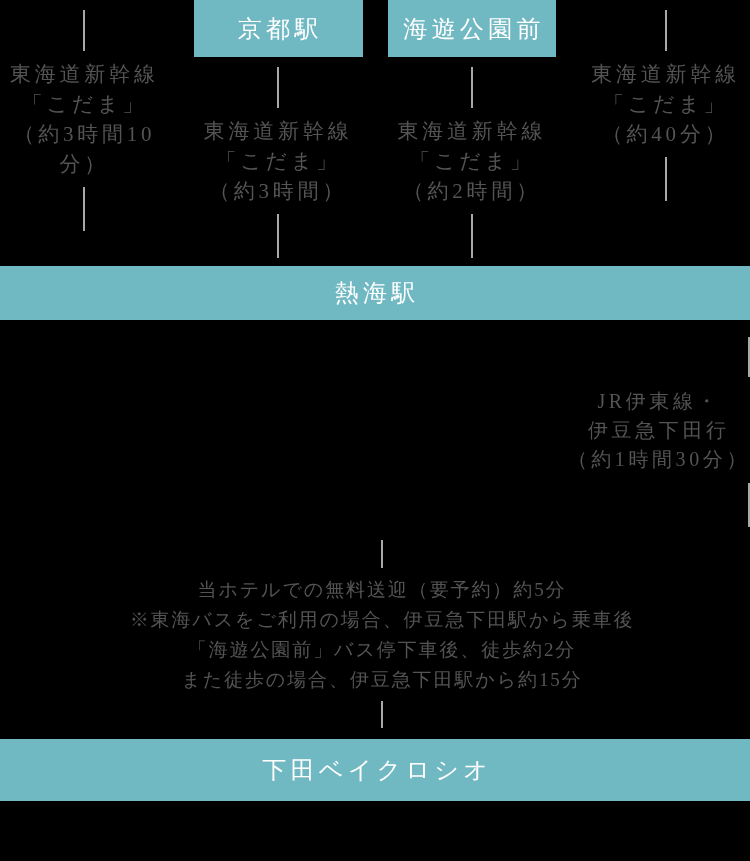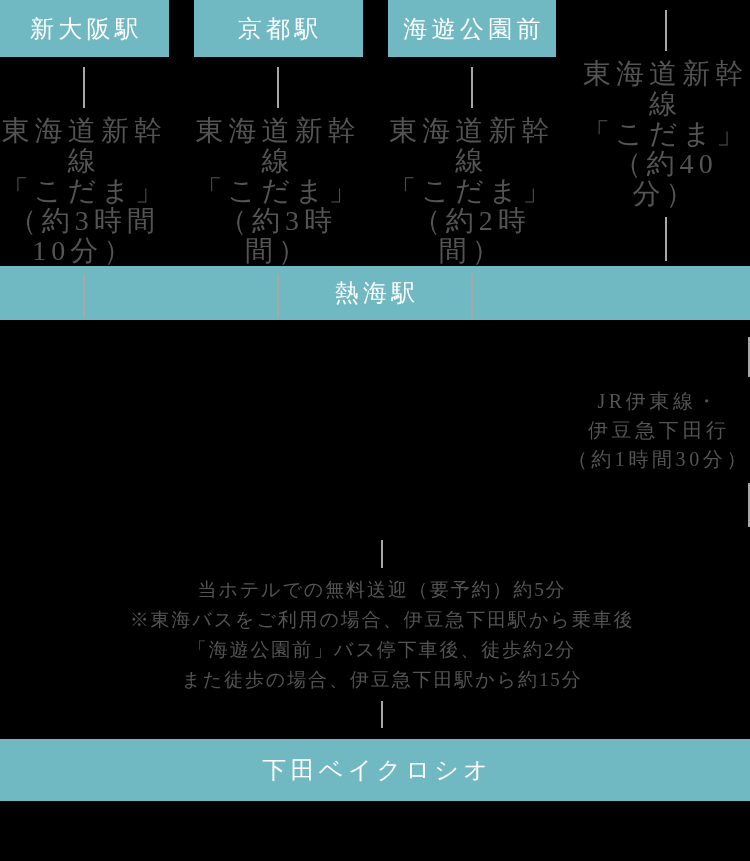--- a/index.html
+++ b/index.html
@@ -41,21 +41,21 @@
   }
   .vline {
     width: 2px;
     background: #a8a8a8;
   }
   .vline.seg-a { height: 41px; margin-top: 10px; }
   .vline.seg-b { height: 44px; margin-top: 8px; }
   .route-text {
     margin-top: 8px;
     color: #545454;
-    font-size: 28px;
+    font-size: 21px;
     line-height: 30px;
     letter-spacing: 0.18em;
     text-align: center;
     white-space: pre-line;
   }
   
   .station-bar {
     background: #70b8c2;
     color: #ffffff;
     font-size: 24px;
@@ -107,21 +107,20 @@
   }
 </style>
 </head>
 <body>
 
 <div class="diagram">
 
   <div class="top-section">
 
     <div class="top-col">
-      <div class="station-box">新大阪駅</div>
       <div class="vline seg-a"></div>
       <div class="route-text">東海道新幹線
 「こだま」
 （約3時間10分）</div>
       <div class="vline seg-b"></div>
     </div>
 
     <div class="top-col">
       <div class="station-box">京都駅</div>
       <div class="vline seg-a"></div>

